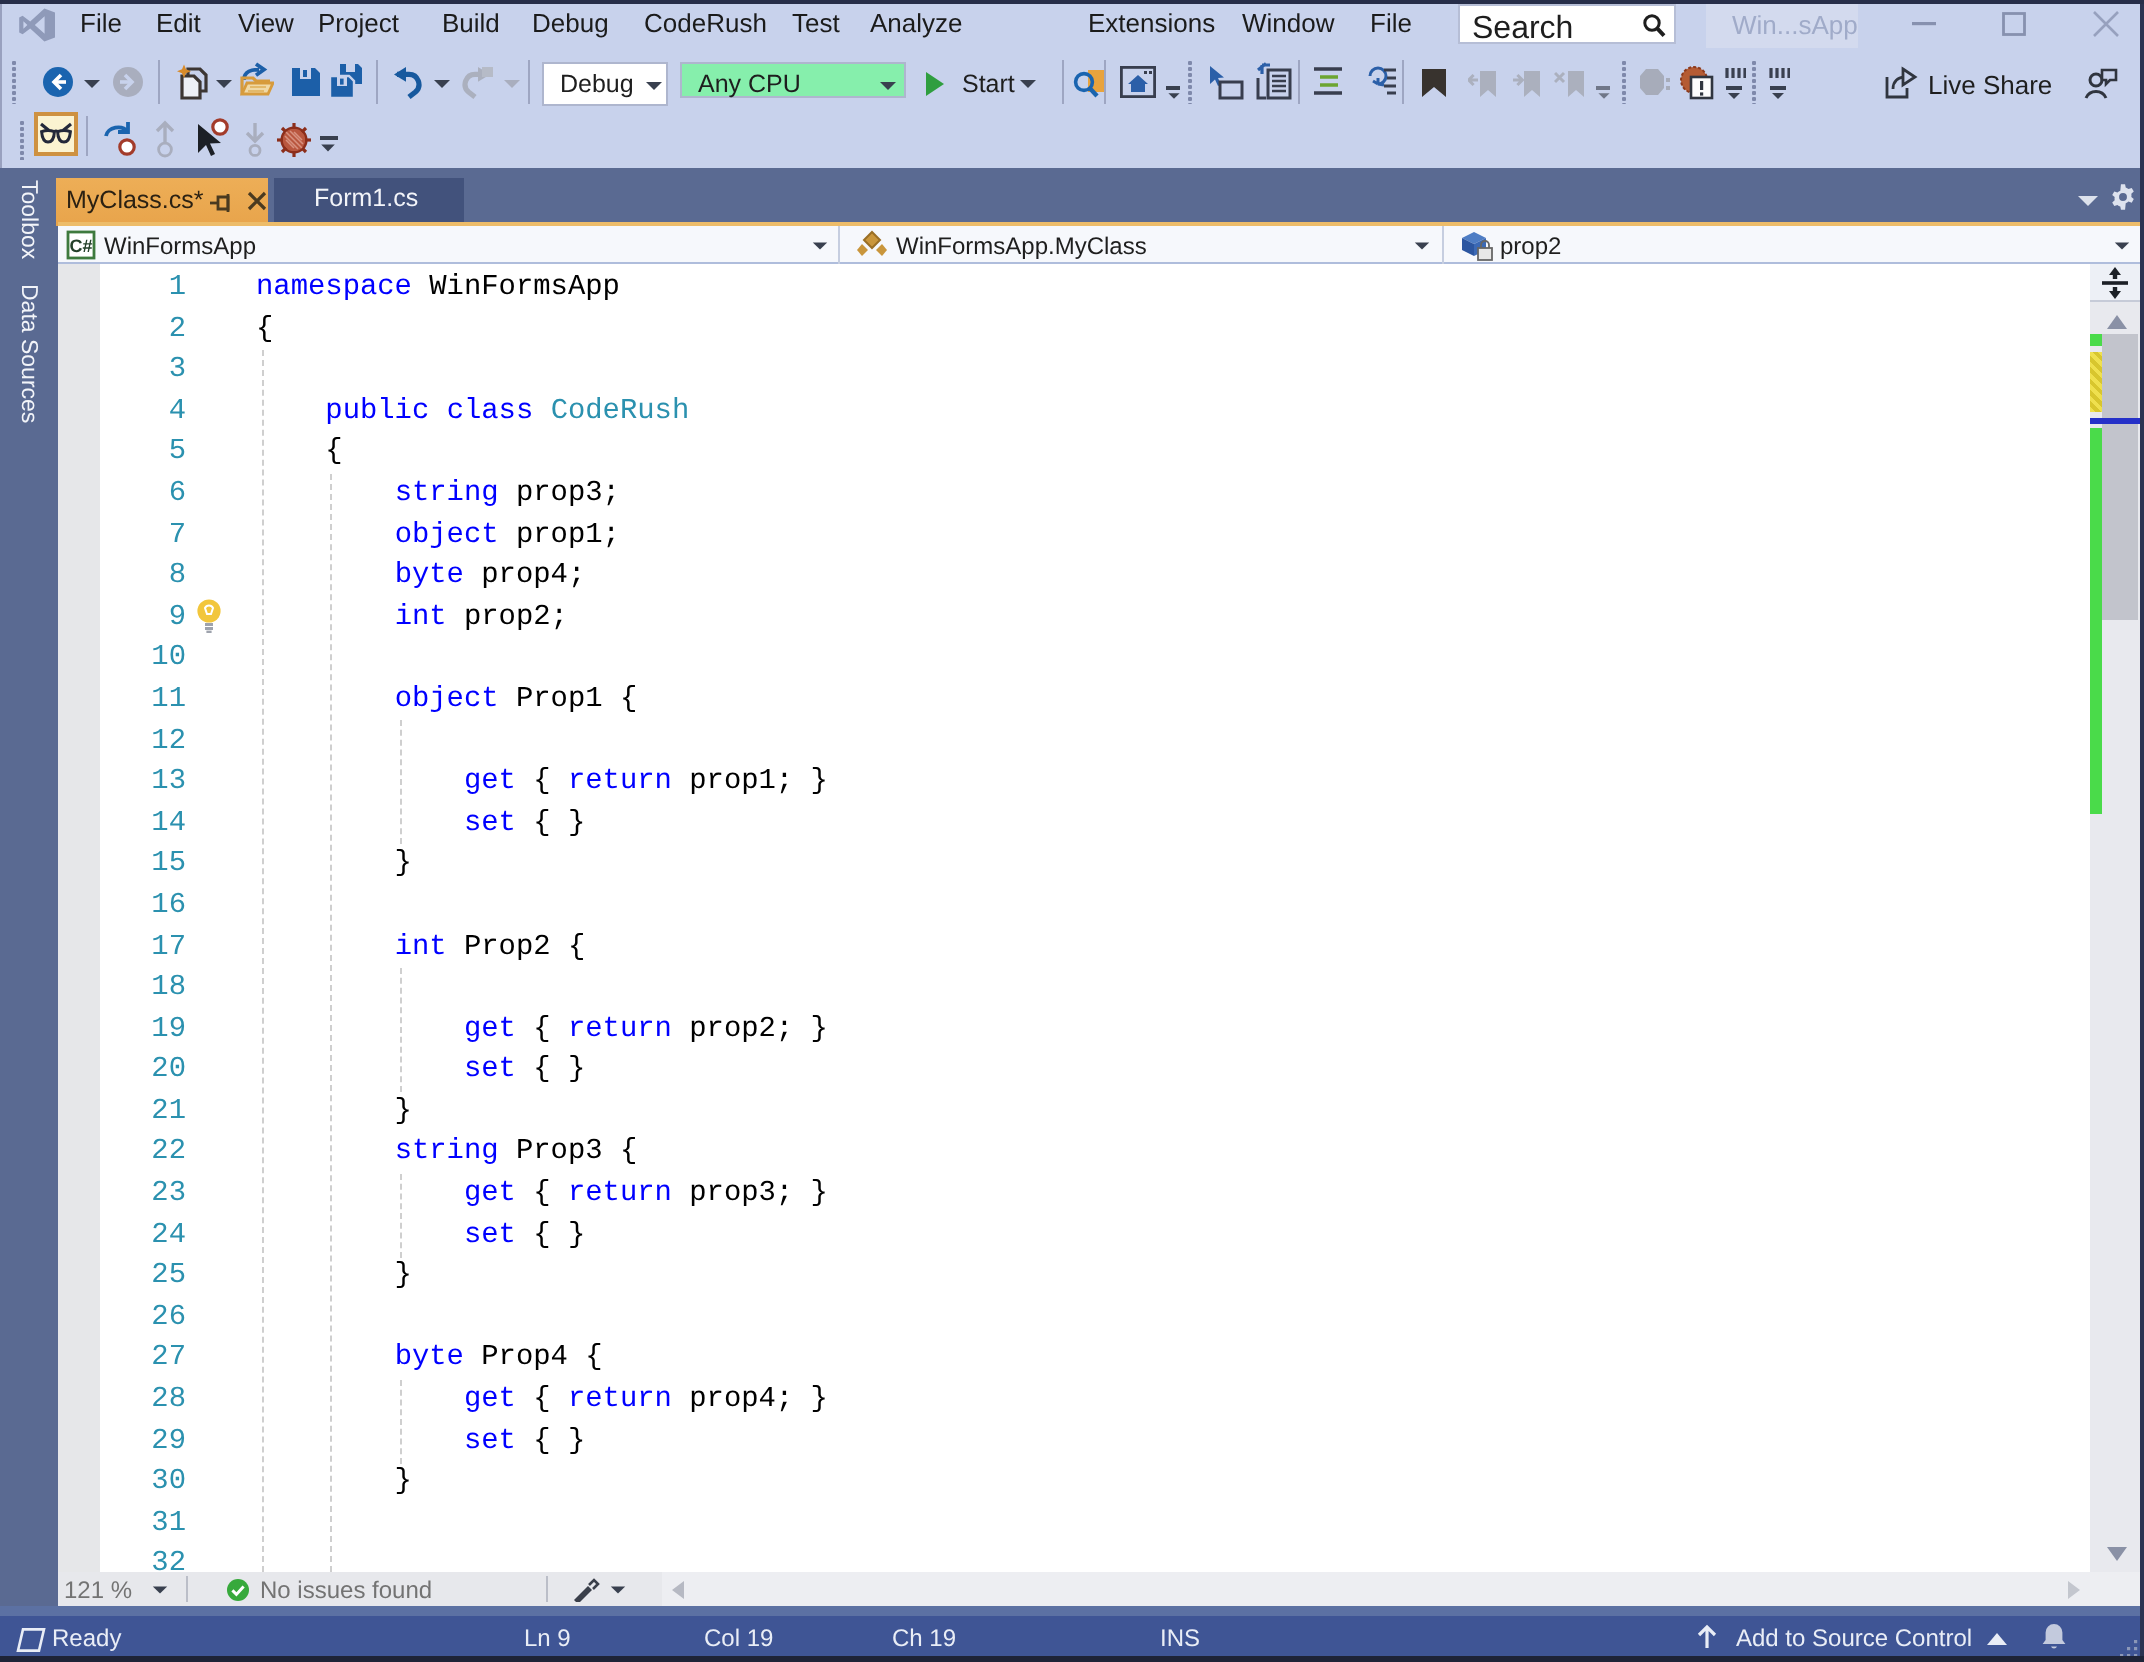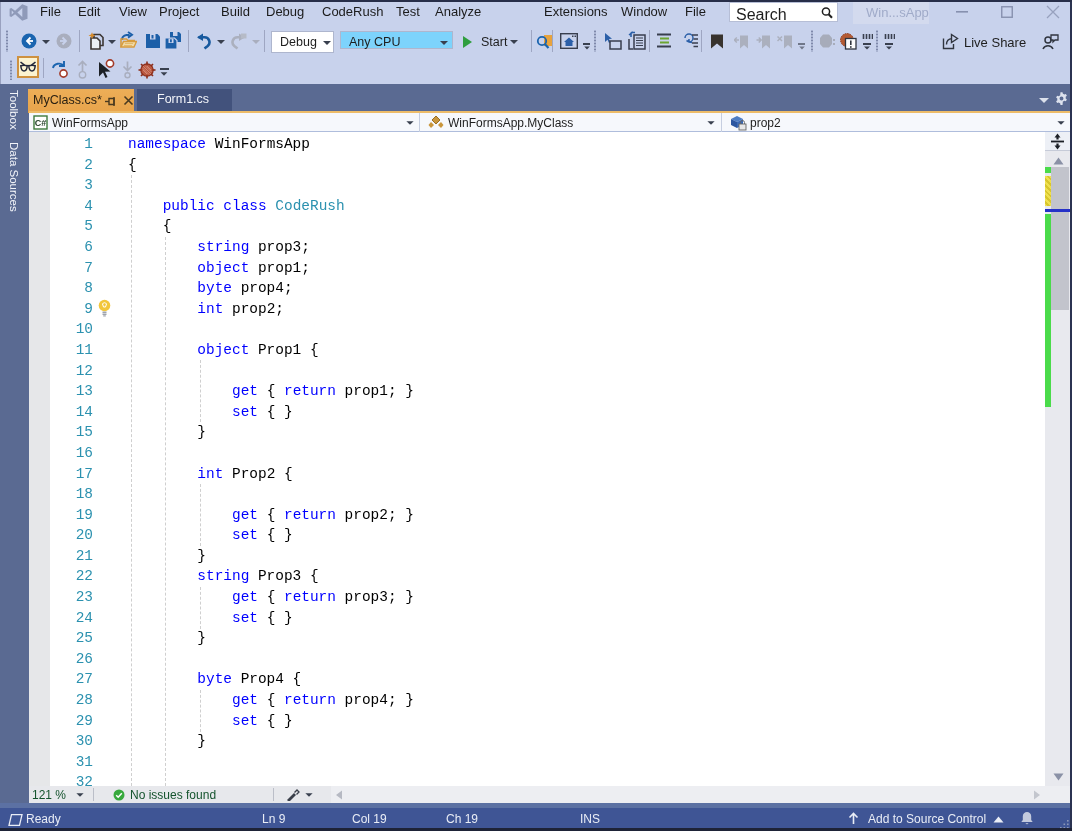--- a/index.html
+++ b/index.html
@@ -28,21 +28,21 @@
   #editor { left:29px; top:132px; width:1016px; height:654px; background:#FFFFFF; overflow:hidden; }
   #glyphmargin { left:0px; top:0px; width:21px; height:654px; background:#E6E7E9; }
   #linenums { left:21px; top:2px; width:43px; text-align:right; font-family:"Liberation Mono",monospace; font-size:14.45px; line-height:20.6px; color:#2B91AF; white-space:pre; }
   #code { left:99px; top:2px; font-family:"Liberation Mono",monospace; font-size:14.45px; line-height:20.6px; color:#000000; white-space:pre; }
   .kw { color:#0000FF; }
   .ty { color:#2B91AF; }
   .guide { border-left:1px dashed #CFCFCF; width:0px; }
   
   #vsb { left:1045px; top:132px; width:25px; height:671px; background:#E8E9EE; }
   
-  #graybar { left:29px; top:786px; width:1043px; height:17px; background:#E7E8EC; font-size:12px; color:#14532d;padding-left:16px; }
+  #graybar { left:29px; top:786px; width:1043px; height:17px; background:#E7E8EC; font-size:12px; color:#737373;padding-left:16px; }
   #statusbar { left:0px; top:803px; width:1072px; height:28px; background:#3F5595; color:#E9EDF6; font-size:12px; }
   #statusbar .lite { position:absolute; left:0; top:0; width:1072px; height:5px; background:#5C71A3; }
   #winborderR { left:1070px; top:0px; width:2px; height:831px; background:#2B3351; }
   #winborderB { left:0px; top:828px; width:1072px; height:3px; background:#1E2337; }
 </style>
 </head>
 <body>
   <div class="abs" id="titlebar">
     <svg class="abs" style="left:9px;top:4px;" width="19" height="17" viewBox="0 0 19 17">
       <path fill="#8F9AB9" d="M13.2 0.2 L18.5 2.3 V14.7 L13.2 16.8 L6.1 10.2 L2.3 13.1 L0.6 12.2 V4.8 L2.3 3.9 L6.1 6.8 Z M2.7 6.6 V10.4 L4.7 8.5 Z M8.4 8.5 L13.3 12.9 V4.1 Z"></path>
@@ -128,21 +128,21 @@
       <path d="M12.5 4.2 H6.5 a5 5 0 0 0 -3.2 8.8 L6.5 15.5" fill="none" stroke="#ABB0BE" stroke-width="2.6"></path>
       <path d="M8 0.5 L14 4.2 L8 7.9 Z" fill="#ABB0BE"></path>
       <rect x="10" y="0.5" width="5.5" height="5" fill="#B6BBC7"></rect>
     </svg>
     <div class="abs caret" style="left:252px;top:15px;border-top-color:#A9AEBE;"></div>
     <div class="abs vsep" style="left:264px;top:5px;height:22px;"></div>
     <div class="abs" style="left:271px;top:6px;width:63px;height:22px;background:#FFFFFF;border:1px solid #AEB6CE;">
       <div class="abs" style="left:8px;top:3px;font-size:12.5px;color:#1e1e1e;">Debug</div>
       <div class="abs caret" style="left:51px;top:9px;"></div>
     </div>
-    <div class="abs" style="left:340px;top:6px;width:113px;height:18px;background:#7dd3fc;border:1px solid #AEB6CE;">
+    <div class="abs" style="left:340px;top:6px;width:113px;height:18px;background:#86efac;border:1px solid #AEB6CE;">
       <div class="abs" style="left:8px;top:3px;font-size:12.5px;color:#1e1e1e;">Any CPU</div>
       <div class="abs caret" style="left:99px;top:9px;"></div>
     </div>
     <svg class="abs" style="left:462px;top:10px;" width="11" height="14" viewBox="0 0 11 14">
       <path d="M1 1 L10 7 L1 13 Z" fill="#2F9E3F"></path>
     </svg>
     <div class="abs" style="left:481px;top:10px;font-size:12.5px;color:#1e1e1e;">Start</div>
     <div class="abs caret" style="left:510px;top:15px;"></div>
     <div class="abs vsep" style="left:531px;top:5px;height:22px;"></div>
     <svg class="abs" style="left:536px;top:8px;" width="17" height="17" viewBox="0 0 17 17">

